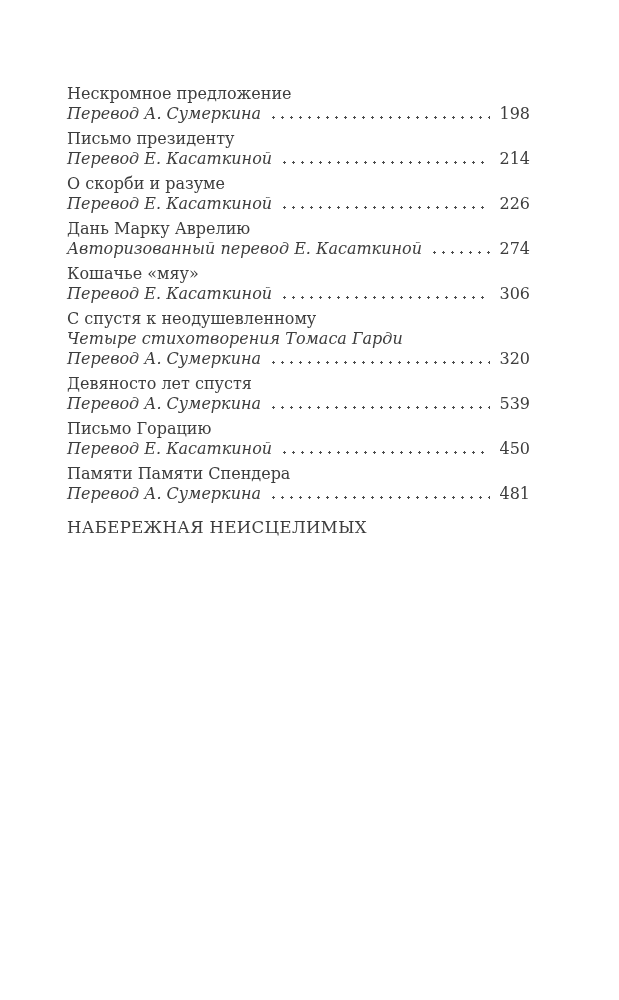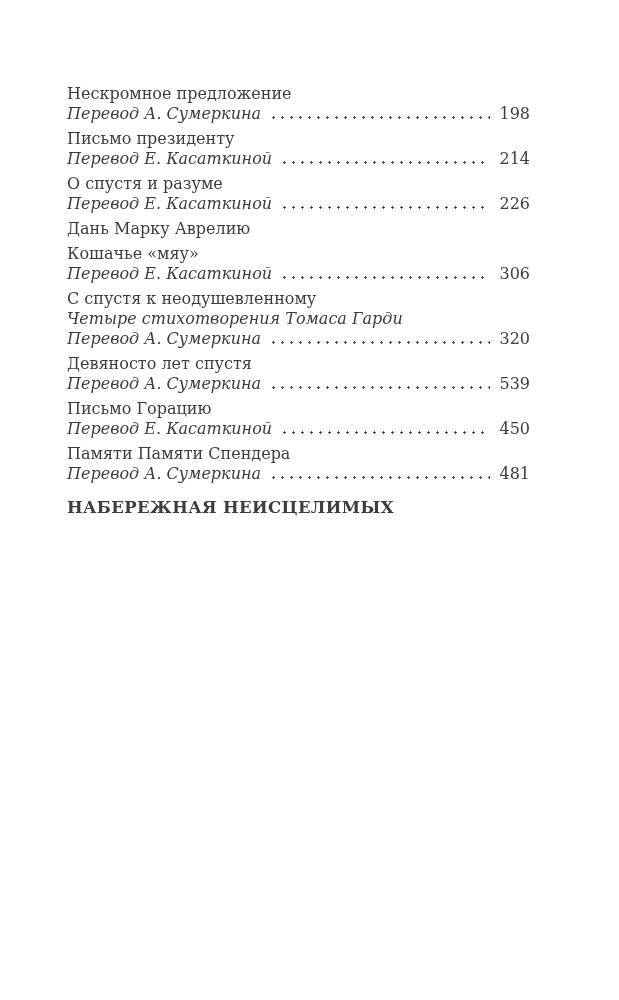--- a/index.html
+++ b/index.html
@@ -54,21 +54,20 @@
     background-position: 0 calc(100% - 5px);
   }
   .pagenum {
     white-space: nowrap;
     min-width: 32px;
     text-align: right;
     font-style: normal;
   }
   .toc-section {
     margin-top: 14px;
-    font-weight: bold;
   }
   .section-title {
     font-size: 16.5px;
     line-height: 20px;
     letter-spacing: 0.4px;
   }
 </style>
 </head>
 <body>
 
@@ -89,32 +88,37 @@
     <div class="line entry-title">Письмо президенту</div>
 
     <div class="line row">
       <span class="trans">Перевод Е. Касаткиной</span>
       <span class="leader"></span>
       <span class="pagenum">214</span>
     </div>
   </div>
 
   <div class="entry">
-    <div class="line entry-title">О спустя и разуме</div>
+    <div class="line entry-title">О скорби и разуме</div>
 
     <div class="line row">
       <span class="trans">Перевод Е. Касаткиной</span>
       <span class="leader"></span>
       <span class="pagenum">226</span>
     </div>
   </div>
 
   <div class="entry">
     <div class="line entry-title">Дань Марку Аврелию</div>
 
+    <div class="line row">
+      <span class="trans">Авторизованный перевод Е. Касаткиной</span>
+      <span class="leader"></span>
+      <span class="pagenum">274</span>
+    </div>
   </div>
 
   <div class="entry">
     <div class="line entry-title">Кошачье «мяу»</div>
 
     <div class="line row">
       <span class="trans">Перевод Е. Касаткиной</span>
       <span class="leader"></span>
       <span class="pagenum">306</span>
     </div>

